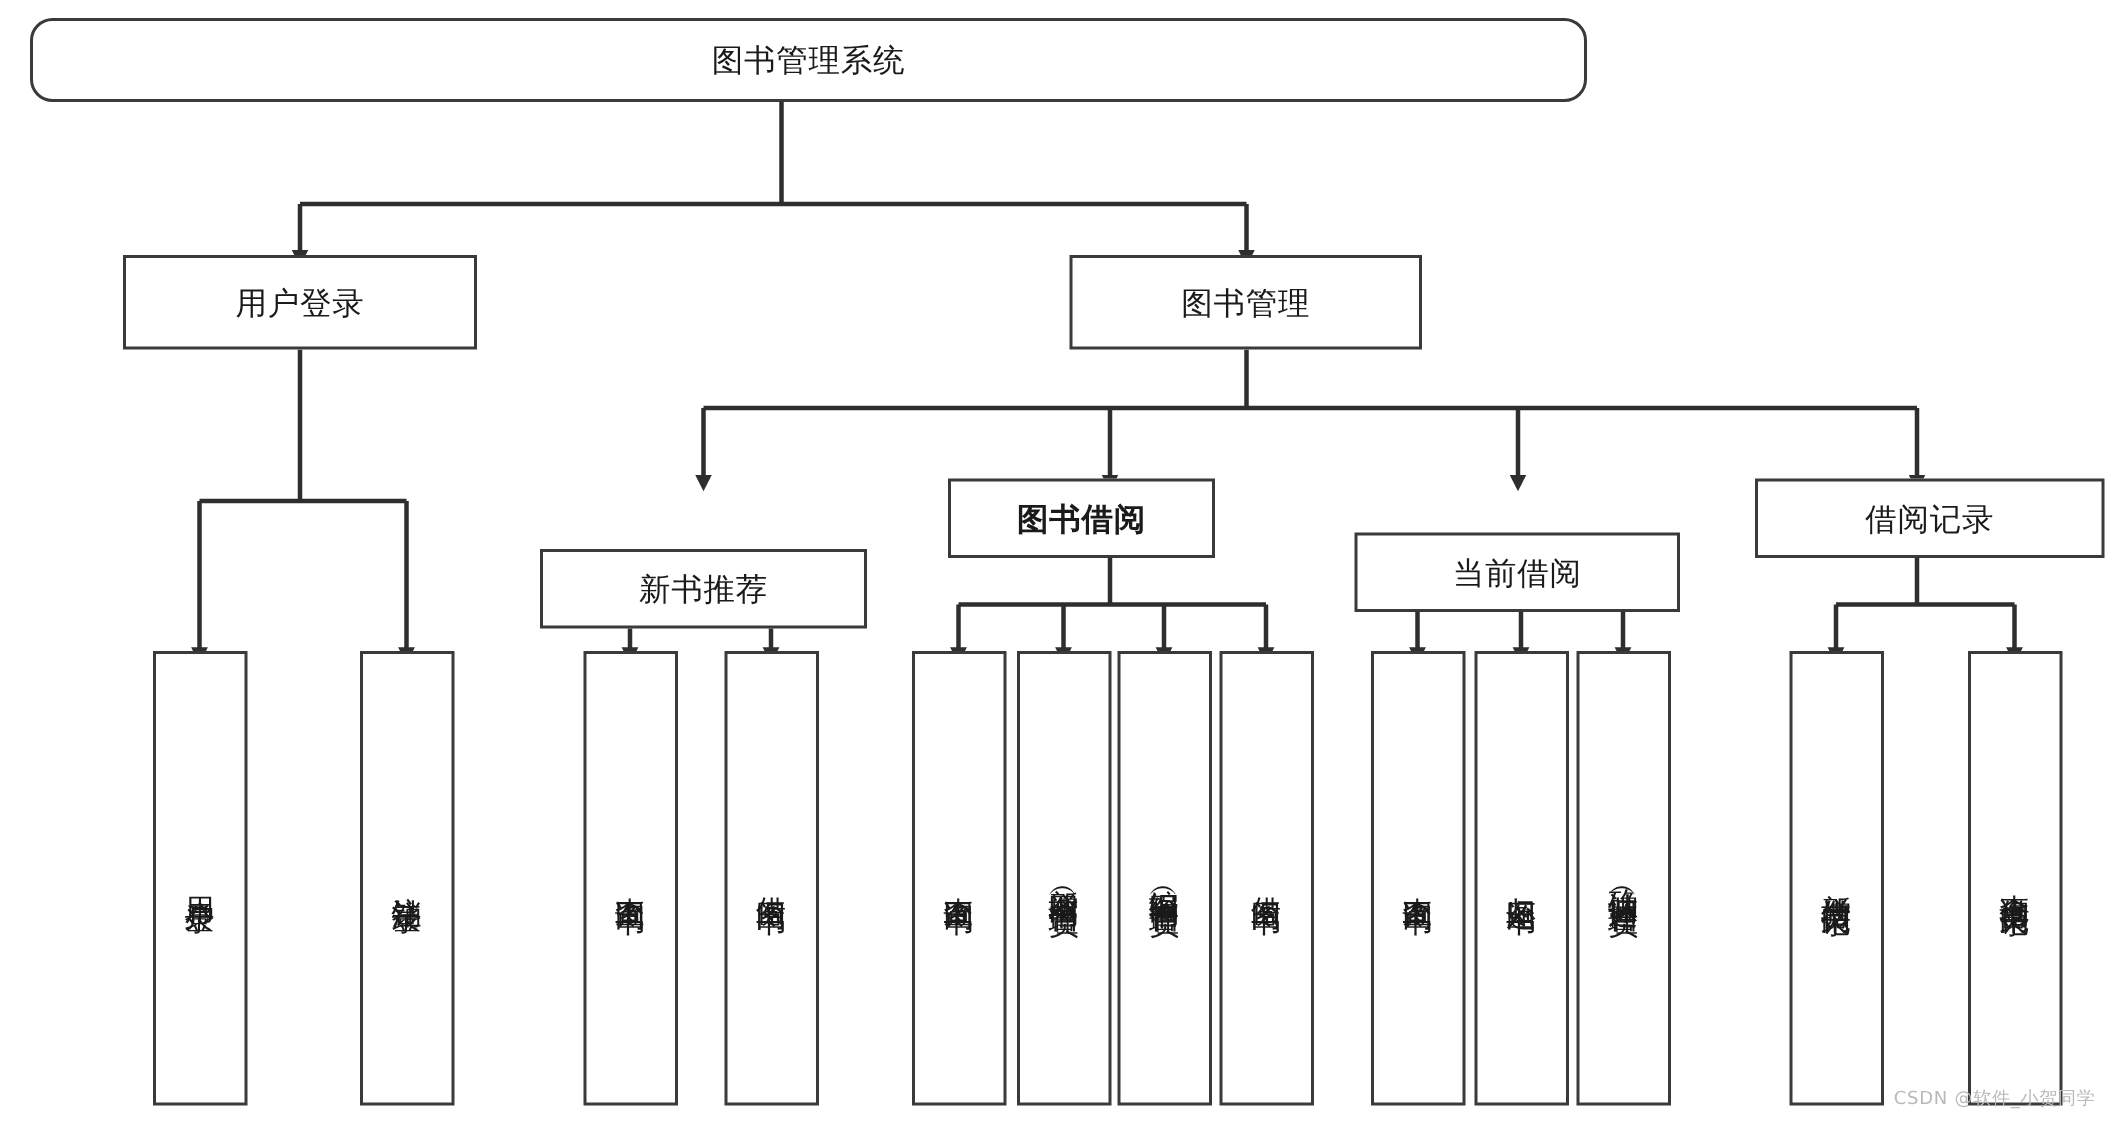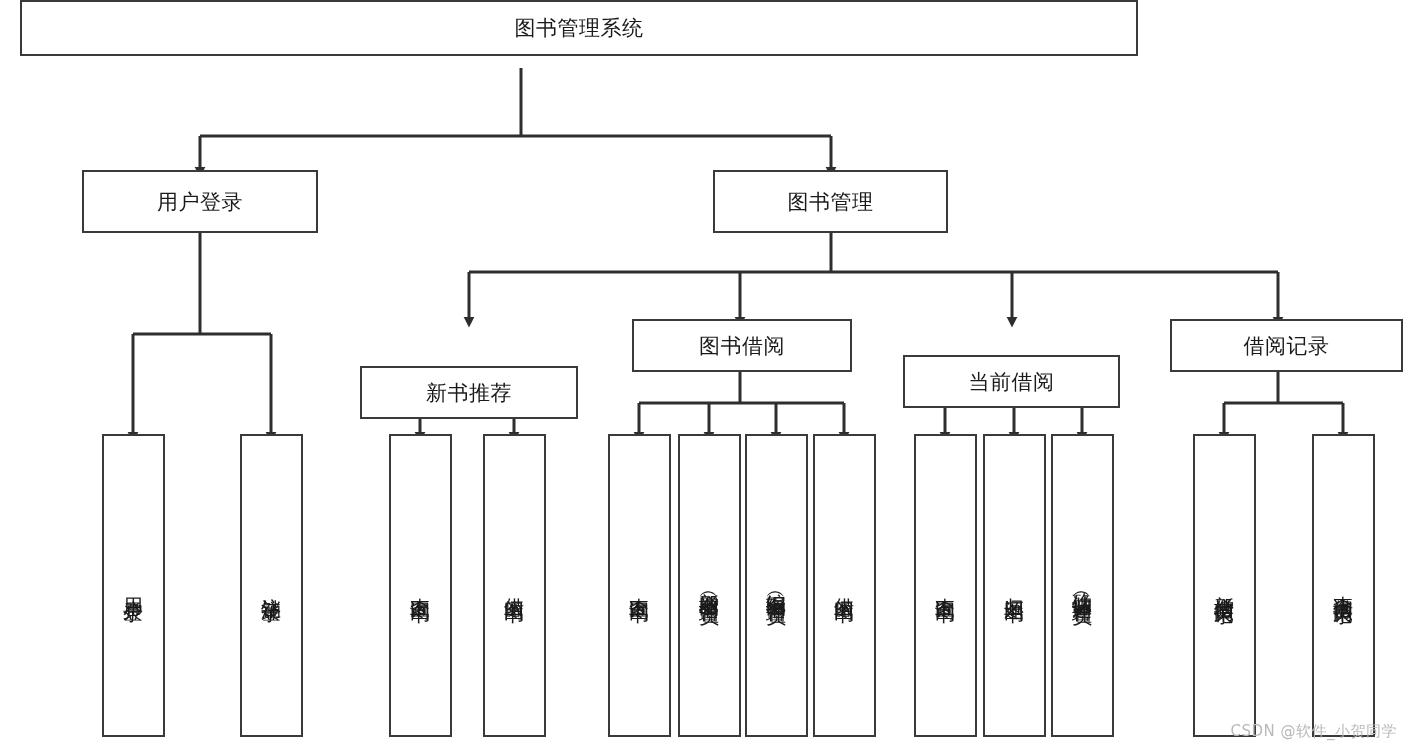--- a/index.html
+++ b/index.html
@@ -49,21 +49,21 @@
   }
   .node.vert .vtext {
     writing-mode: vertical-rl;
     text-orientation: upright;
     white-space: nowrap;
   }
   .watermark {
     position: absolute;
     right: 8px;
     bottom: 6px;
-    font-size: 15px;
+    font-size: 12px;
     color: #b9b9b9;
     letter-spacing: 0.5px;
     white-space: nowrap;
     font-family: "DejaVu Sans", "Liberation Sans", sans-serif;
     text-align: right;
   }
 </style>
 </head>
 <body>
 
@@ -112,37 +112,37 @@
       <path d="M1014,403 L1014,433" marker-end="url(#arw)"></path>
       <path d="M1082,403 L1082,433" marker-end="url(#arw)"></path>
 
       <path d="M1278,372 L1278,403"></path>
       <path d="M1224,403 L1343,403"></path>
       <path d="M1224,403 L1224,433" marker-end="url(#arw)"></path>
       <path d="M1343,403 L1343,433" marker-end="url(#arw)"></path>
     </g>
   </svg>
 
-  <div class="node horiz" style="left:20px; top:0; width:1118px; height:56px;">
+  <div class="node horiz" style="left:20px; top:12px; width:1038px; height:56px;border-radius:15px;">
     <span>图书管理系统</span>
   </div>
 
   <div class="node horiz" style="left:82px; top:170px; width:236px; height:63px;">
     <span>用户登录</span>
   </div>
 
   <div class="node horiz" style="left:713px; top:170px; width:235px; height:63px;">
     <span>图书管理</span>
   </div>
 
   <div class="node horiz" style="left:360px; top:319px; width:218px; height:53px;margin-top:47px;">
     <span>新书推荐</span>
   </div>
 
-  <div class="node horiz" style="left:632px; top:319px; width:220px; height:53px;">
+  <div class="node horiz" style="left:632px; top:319px; width:178px; height:53px;font-weight:bold;">
     <span>图书借阅</span>
   </div>
 
   <div class="node horiz" style="left:903px; top:319px; width:217px; height:53px;margin-top:36px;">
     <span>当前借阅</span>
   </div>
 
   <div class="node horiz" style="left:1170px; top:319px; width:233px; height:53px;">
     <span>借阅记录</span>
   </div>

